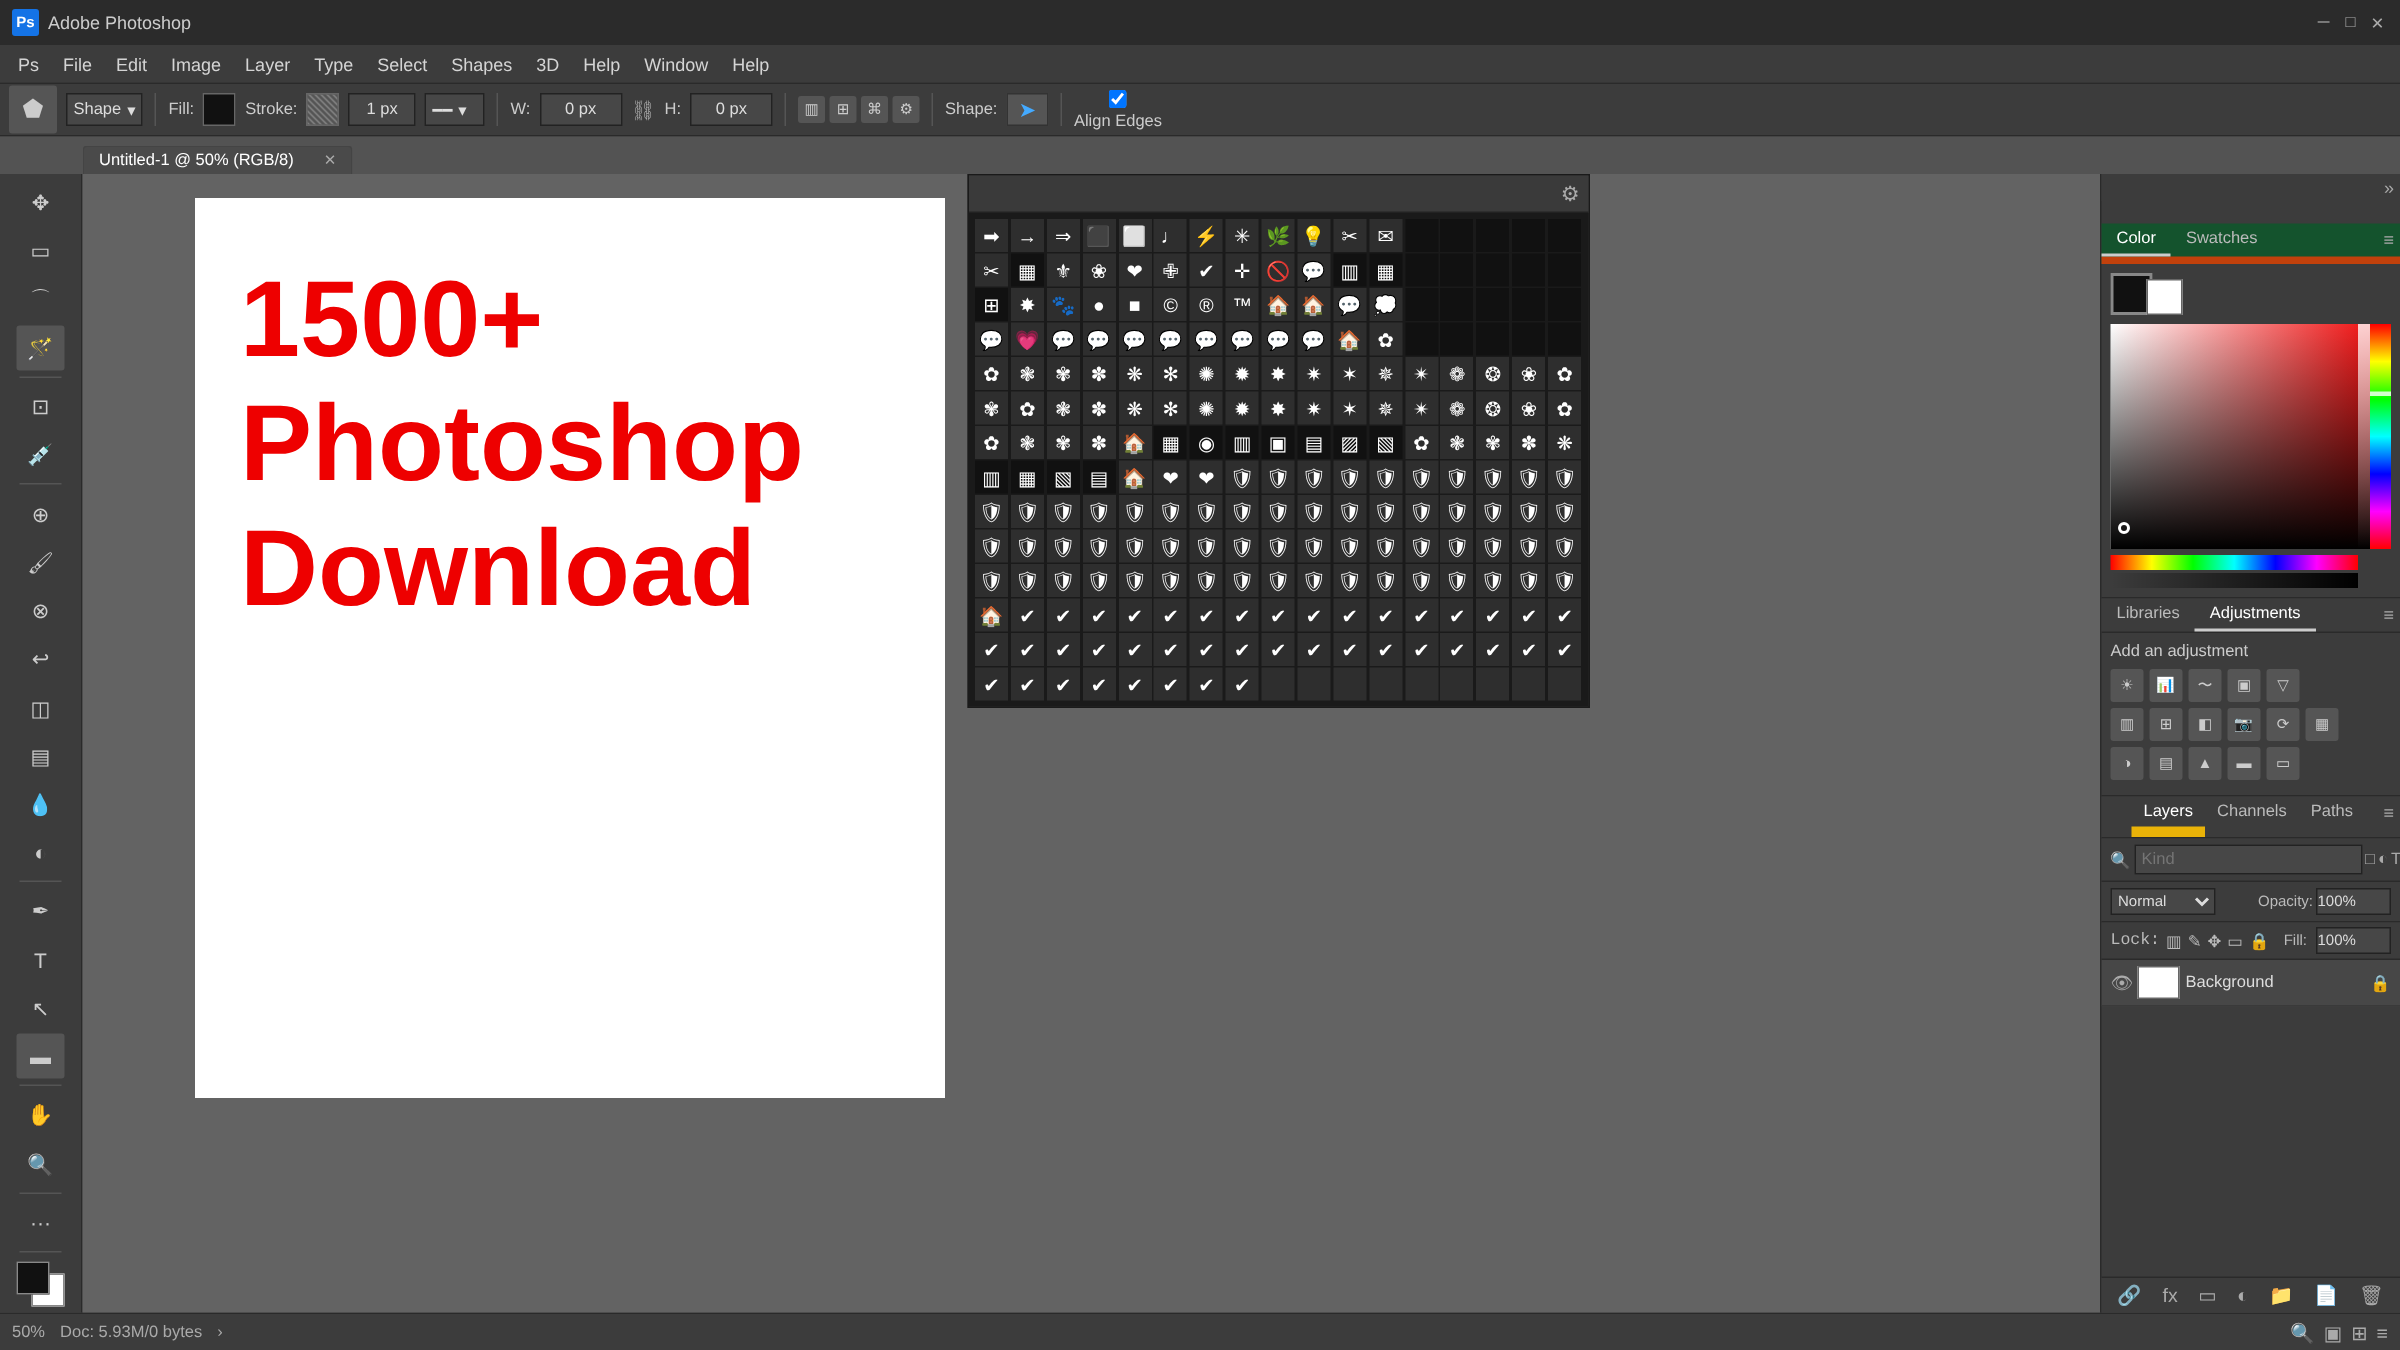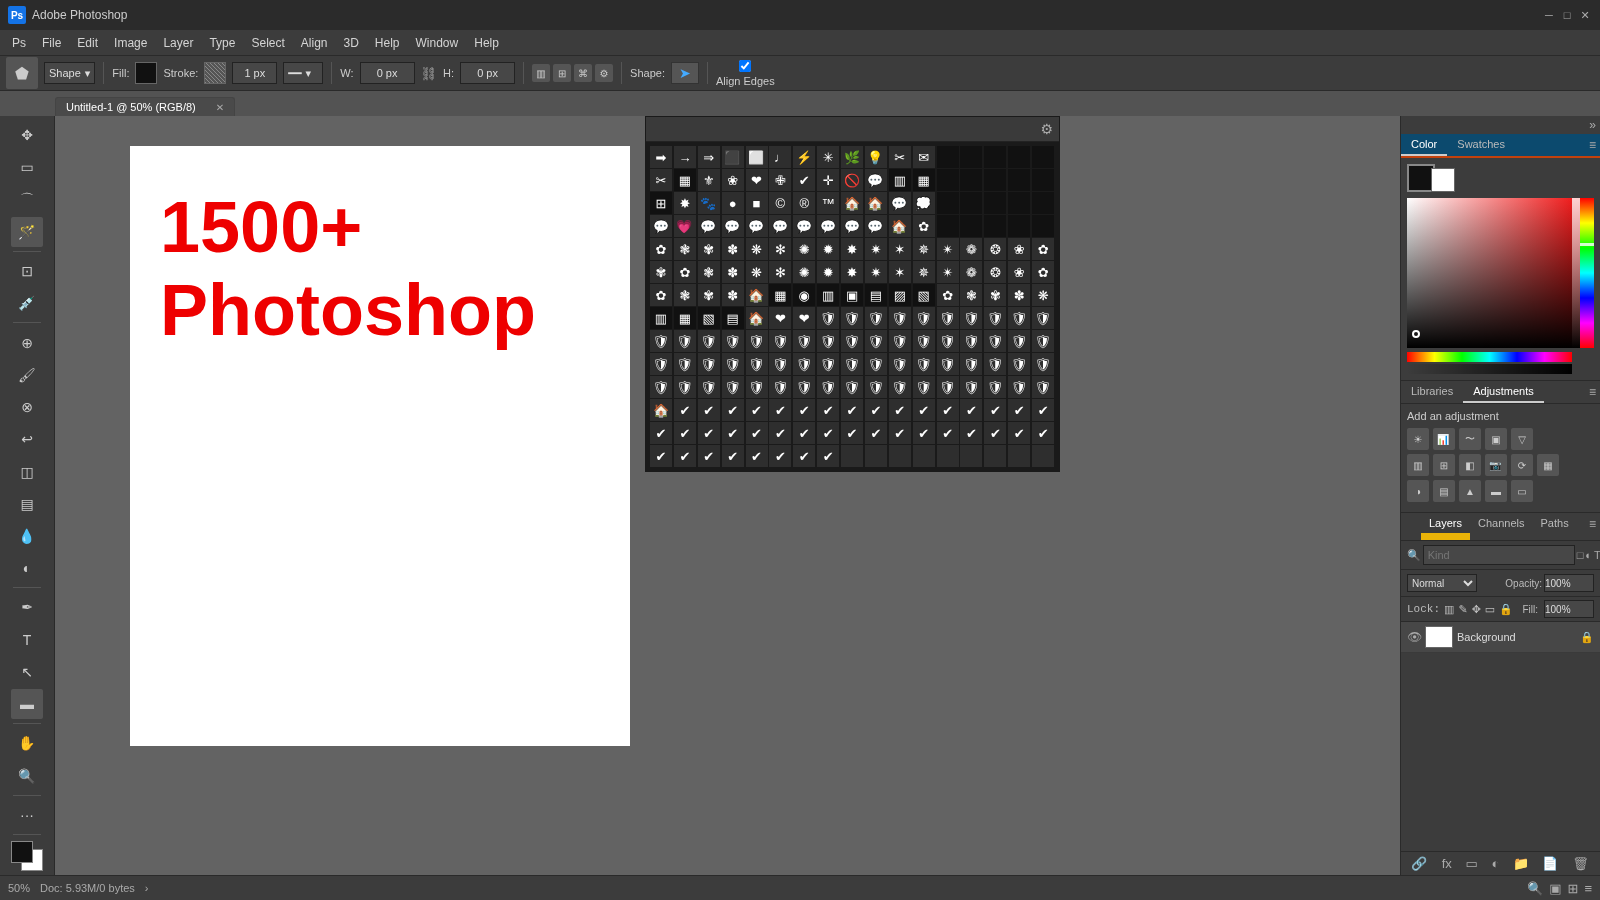--- a/index.html
+++ b/index.html
@@ -87,21 +87,21 @@
     .tool-btn.active { background: #555; }
     .tool-sep { width: 28px; height: 1px; background: #555; margin: 2px 0; }
     .tool-fg { width: 22px; height: 22px; background: #111; border: 1px solid #888; position: absolute; top: 0; left: 0; cursor: pointer; }
     .tool-bg { width: 22px; height: 22px; background: #fff; border: 1px solid #888; position: absolute; bottom: 0; right: 0; cursor: pointer; }
 
     
     #canvas-area {
       flex: 1; background: #636363; position: relative; overflow: hidden;
     }
     #canvas-inner {
-      position: absolute; top: 30px; left: 75px;
+      position: absolute; top: 16px; left: 75px;
       width: 500px; height: 600px; background: white;
     }
     #canvas-text {
       padding: 40px 30px;
       color: #e00; font-size: 72px; font-weight: 900; line-height: 1.15;
       font-family: Arial, sans-serif;
     }
 
     
     #shape-picker {
@@ -117,21 +117,21 @@
     #shape-grid {
       display: grid; grid-template-columns: repeat(17, 1fr);
       gap: 1px; padding: 4px; background: #1a1a1a;
     }
     .sg-cell {
       width: 22px; height: 22px; display: flex; align-items: center; justify-content: center;
       background: #2e2e2e; cursor: pointer; font-size: 13px; color: #fff;
     }
     .sg-black { background: #111; }
     #right-panel-tabs {
-      display: flex; background: #0c4a6e; border-bottom: 2px solid #c2410c;
+      display: flex; background: #14532d; border-bottom: 5px solid #c2410c; margin-top: 15px;
     }
     .rp-tab {
       padding: 4px 10px; font-size: 11px; color: #bbb; cursor: pointer;
     }
     .rp-tab.active { color: #fff; border-bottom: 2px solid #ccc; }
     .adj-title { color: #ccc; font-size: 11px; margin-bottom: 6px; }
     .adj-icons-row { display: flex; gap: 4px; flex-wrap: wrap; margin-bottom: 4px; }
     .adj-icon-btn { width: 22px; height: 22px; background: #555; color: #ccc; font-size: 10px; display: flex; align-items: center; justify-content: center; cursor: pointer; border-radius: 2px; }
 
     
@@ -198,21 +198,21 @@
 </div>
 
 <div id="menu-bar">
   <span class="menu-item">Ps</span>
   <span class="menu-item">File</span>
   <span class="menu-item">Edit</span>
   <span class="menu-item">Image</span>
   <span class="menu-item">Layer</span>
   <span class="menu-item">Type</span>
   <span class="menu-item">Select</span>
-  <span class="menu-item">Align</span>
+  <span class="menu-item">Shapes</span>
   <span class="menu-item">3D</span>
   <span class="menu-item">Help</span>
   <span class="menu-item">Window</span>
   <span class="menu-item">Help</span>
 </div>
 
 <div id="options-bar">
   <div class="tool-btn active" style="font-size:16px;">⬟</div>
   <div class="opt-dropdown">
     <span>Shape</span>
@@ -295,20 +295,21 @@
       <div class="tool-fg"></div>
     </div>
   </div>
 
   <div id="canvas-area">
 
     <div id="canvas-inner">
       <div id="canvas-text">
         <div style="color:#e00;font-size:72px;font-weight:900;line-height:1.15;font-family:Arial,sans-serif;">1500+</div>
         <div style="color:#e00;font-size:72px;font-weight:900;line-height:1.15;font-family:Arial,sans-serif;">Photoshop</div>
+        <div style="color:#e00;font-size:72px;font-weight:900;line-height:1.15;font-family:Arial,sans-serif;">Download</div>
       </div>
     </div>
 
     <div id="shape-picker">
       <div id="shape-picker-header">
         <span class="sp-gear">⚙</span>
       </div>
       <div id="shape-grid">
 
         <div class="sg-cell">➡</div>

